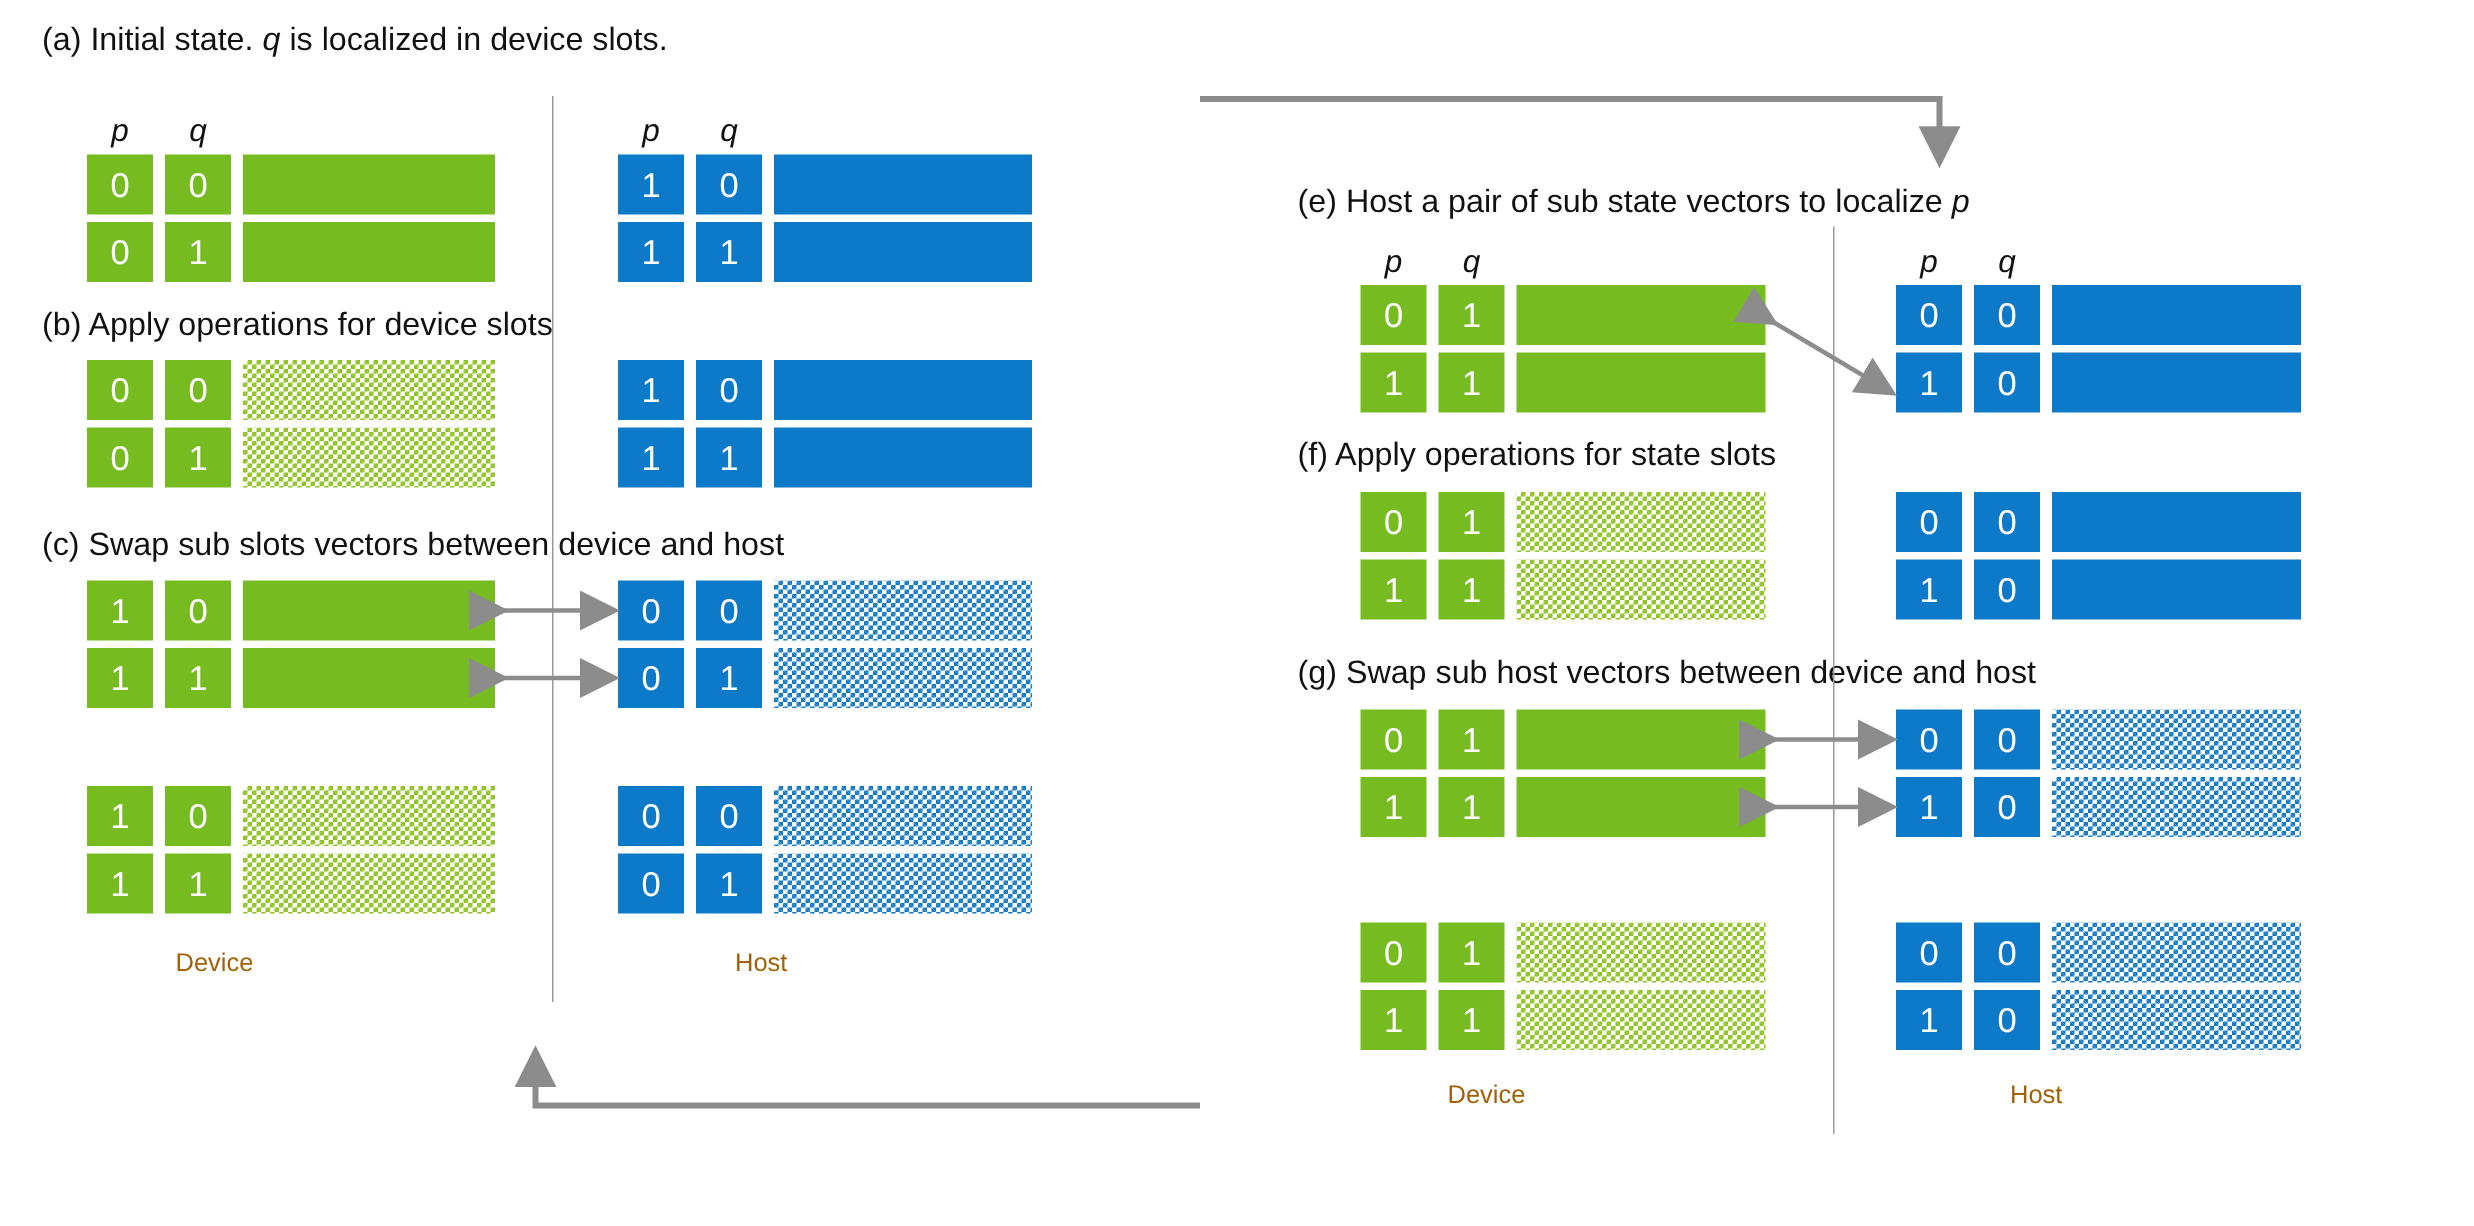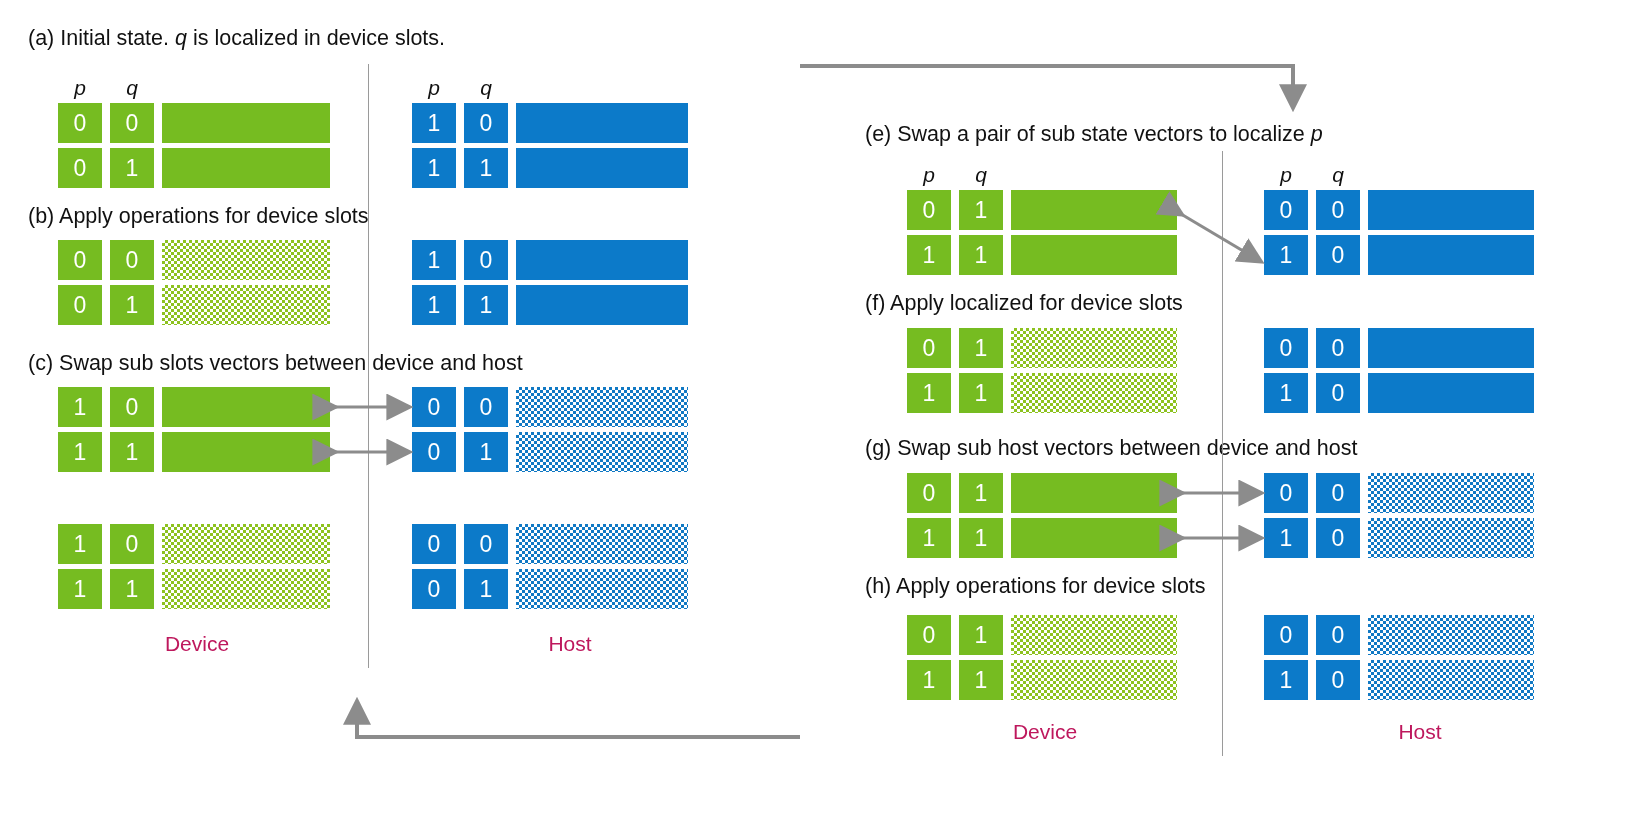--- a/index.html
+++ b/index.html
@@ -38,29 +38,29 @@
       linear-gradient(45deg,#1179c4 25%,transparent 25%,transparent 75%,#1179c4 75%),
       linear-gradient(45deg,#1179c4 25%,transparent 25%,transparent 75%,#1179c4 75%);
     background-size:6px 6px;
     background-position:0 0, 3px 3px;
   }
 
   
   .divider{position:absolute;width:1px;background:#9a9a9a;}
 
   
-  .sidelabel{position:absolute;font-size:21px;color:#be185d;text-align:center;width:160px;}
+  .sidelabel{position:absolute;font-size:17px;color:#a16207;text-align:left;width:160px;}
 
   svg.overlay{position:absolute;left:0;top:0;width:1649px;height:817px;pointer-events:none;}
 </style>
 </head>
 <body>
 
 <div class="canvas" id="canvas">
-    <div class="caption" style="left:28px; top:26px;"><span>(a) Initial state. </span><i>q</i><span> is localized in device slots.</span></div>
+    <div class="caption" style="left:28px; top:14px;"><span>(a) Initial state. </span><i>q</i><span> is localized in device slots.</span></div>
     <div class="hdr" style="left:60px; top:76px;">p</div>
     <div class="hdr" style="left:112px; top:76px;">q</div>
     <div class="hdr" style="left:414px; top:76px;">p</div>
     <div class="hdr" style="left:466px; top:76px;">q</div>
     <div class="cell green" style="left:58px; top:103px; width:44px; height:40px;">0</div>
     <div class="cell green" style="left:110px; top:103px; width:44px; height:40px;">0</div>
     <div class="bar green" style="left:162px; top:103px; width:168px; height:40px;"></div>
     <div class="cell green" style="left:58px; top:148px; width:44px; height:40px;">0</div>
     <div class="cell green" style="left:110px; top:148px; width:44px; height:40px;">1</div>
     <div class="bar green" style="left:162px; top:148px; width:168px; height:40px;"></div>
@@ -104,38 +104,38 @@
     <div class="bar hatch-green" style="left:162px; top:569px; width:168px; height:40px;"></div>
     <div class="cell blue" style="left:412px; top:524px; width:44px; height:40px;">0</div>
     <div class="cell blue" style="left:464px; top:524px; width:44px; height:40px;">0</div>
     <div class="bar hatch-blue" style="left:516px; top:524px; width:172px; height:40px;"></div>
     <div class="cell blue" style="left:412px; top:569px; width:44px; height:40px;">0</div>
     <div class="cell blue" style="left:464px; top:569px; width:44px; height:40px;">1</div>
     <div class="bar hatch-blue" style="left:516px; top:569px; width:172px; height:40px;"></div>
     <div class="divider" style="left:368px; top:64px; height:604px;"></div>
     <div class="sidelabel" style="left:117px; top:632px;">Device</div>
     <div class="sidelabel" style="left:490px; top:632px;">Host</div>
-    <div class="caption" style="left:865px; top:122px;"><span>(e) Swap a pair of sub state vectors to localize </span><i>p</i></div>
+    <div class="caption" style="left:865px; top:122px;"><span>(e) Host a pair of sub state vectors to localize </span><i>p</i></div>
     <div class="hdr" style="left:909px; top:163px;">p</div>
     <div class="hdr" style="left:961px; top:163px;">q</div>
     <div class="hdr" style="left:1266px; top:163px;">p</div>
     <div class="hdr" style="left:1318px; top:163px;">q</div>
     <div class="cell green" style="left:907px; top:190px; width:44px; height:40px;">0</div>
     <div class="cell green" style="left:959px; top:190px; width:44px; height:40px;">1</div>
     <div class="bar green" style="left:1011px; top:190px; width:166px; height:40px;"></div>
     <div class="cell green" style="left:907px; top:235px; width:44px; height:40px;">1</div>
     <div class="cell green" style="left:959px; top:235px; width:44px; height:40px;">1</div>
     <div class="bar green" style="left:1011px; top:235px; width:166px; height:40px;"></div>
     <div class="cell blue" style="left:1264px; top:190px; width:44px; height:40px;">0</div>
     <div class="cell blue" style="left:1316px; top:190px; width:44px; height:40px;">0</div>
     <div class="bar blue" style="left:1368px; top:190px; width:166px; height:40px;"></div>
     <div class="cell blue" style="left:1264px; top:235px; width:44px; height:40px;">1</div>
     <div class="cell blue" style="left:1316px; top:235px; width:44px; height:40px;">0</div>
     <div class="bar blue" style="left:1368px; top:235px; width:166px; height:40px;"></div>
-    <div class="caption" style="left:865px; top:291px;"><span>(f) Apply localized for device slots</span></div>
+    <div class="caption" style="left:865px; top:291px;"><span>(f) Apply operations for state slots</span></div>
     <div class="cell green" style="left:907px; top:328px; width:44px; height:40px;">0</div>
     <div class="cell green" style="left:959px; top:328px; width:44px; height:40px;">1</div>
     <div class="bar hatch-green" style="left:1011px; top:328px; width:166px; height:40px;"></div>
     <div class="cell green" style="left:907px; top:373px; width:44px; height:40px;">1</div>
     <div class="cell green" style="left:959px; top:373px; width:44px; height:40px;">1</div>
     <div class="bar hatch-green" style="left:1011px; top:373px; width:166px; height:40px;"></div>
     <div class="cell blue" style="left:1264px; top:328px; width:44px; height:40px;">0</div>
     <div class="cell blue" style="left:1316px; top:328px; width:44px; height:40px;">0</div>
     <div class="bar blue" style="left:1368px; top:328px; width:166px; height:40px;"></div>
     <div class="cell blue" style="left:1264px; top:373px; width:44px; height:40px;">1</div>
@@ -147,21 +147,20 @@
     <div class="bar green" style="left:1011px; top:473px; width:166px; height:40px;"></div>
     <div class="cell green" style="left:907px; top:518px; width:44px; height:40px;">1</div>
     <div class="cell green" style="left:959px; top:518px; width:44px; height:40px;">1</div>
     <div class="bar green" style="left:1011px; top:518px; width:166px; height:40px;"></div>
     <div class="cell blue" style="left:1264px; top:473px; width:44px; height:40px;">0</div>
     <div class="cell blue" style="left:1316px; top:473px; width:44px; height:40px;">0</div>
     <div class="bar hatch-blue" style="left:1368px; top:473px; width:166px; height:40px;"></div>
     <div class="cell blue" style="left:1264px; top:518px; width:44px; height:40px;">1</div>
     <div class="cell blue" style="left:1316px; top:518px; width:44px; height:40px;">0</div>
     <div class="bar hatch-blue" style="left:1368px; top:518px; width:166px; height:40px;"></div>
-    <div class="caption" style="left:865px; top:574px;"><span>(h) Apply operations for device slots</span></div>
     <div class="cell green" style="left:907px; top:615px; width:44px; height:40px;">0</div>
     <div class="cell green" style="left:959px; top:615px; width:44px; height:40px;">1</div>
     <div class="bar hatch-green" style="left:1011px; top:615px; width:166px; height:40px;"></div>
     <div class="cell green" style="left:907px; top:660px; width:44px; height:40px;">1</div>
     <div class="cell green" style="left:959px; top:660px; width:44px; height:40px;">1</div>
     <div class="bar hatch-green" style="left:1011px; top:660px; width:166px; height:40px;"></div>
     <div class="cell blue" style="left:1264px; top:615px; width:44px; height:40px;">0</div>
     <div class="cell blue" style="left:1316px; top:615px; width:44px; height:40px;">0</div>
     <div class="bar hatch-blue" style="left:1368px; top:615px; width:166px; height:40px;"></div>
     <div class="cell blue" style="left:1264px; top:660px; width:44px; height:40px;">1</div>

